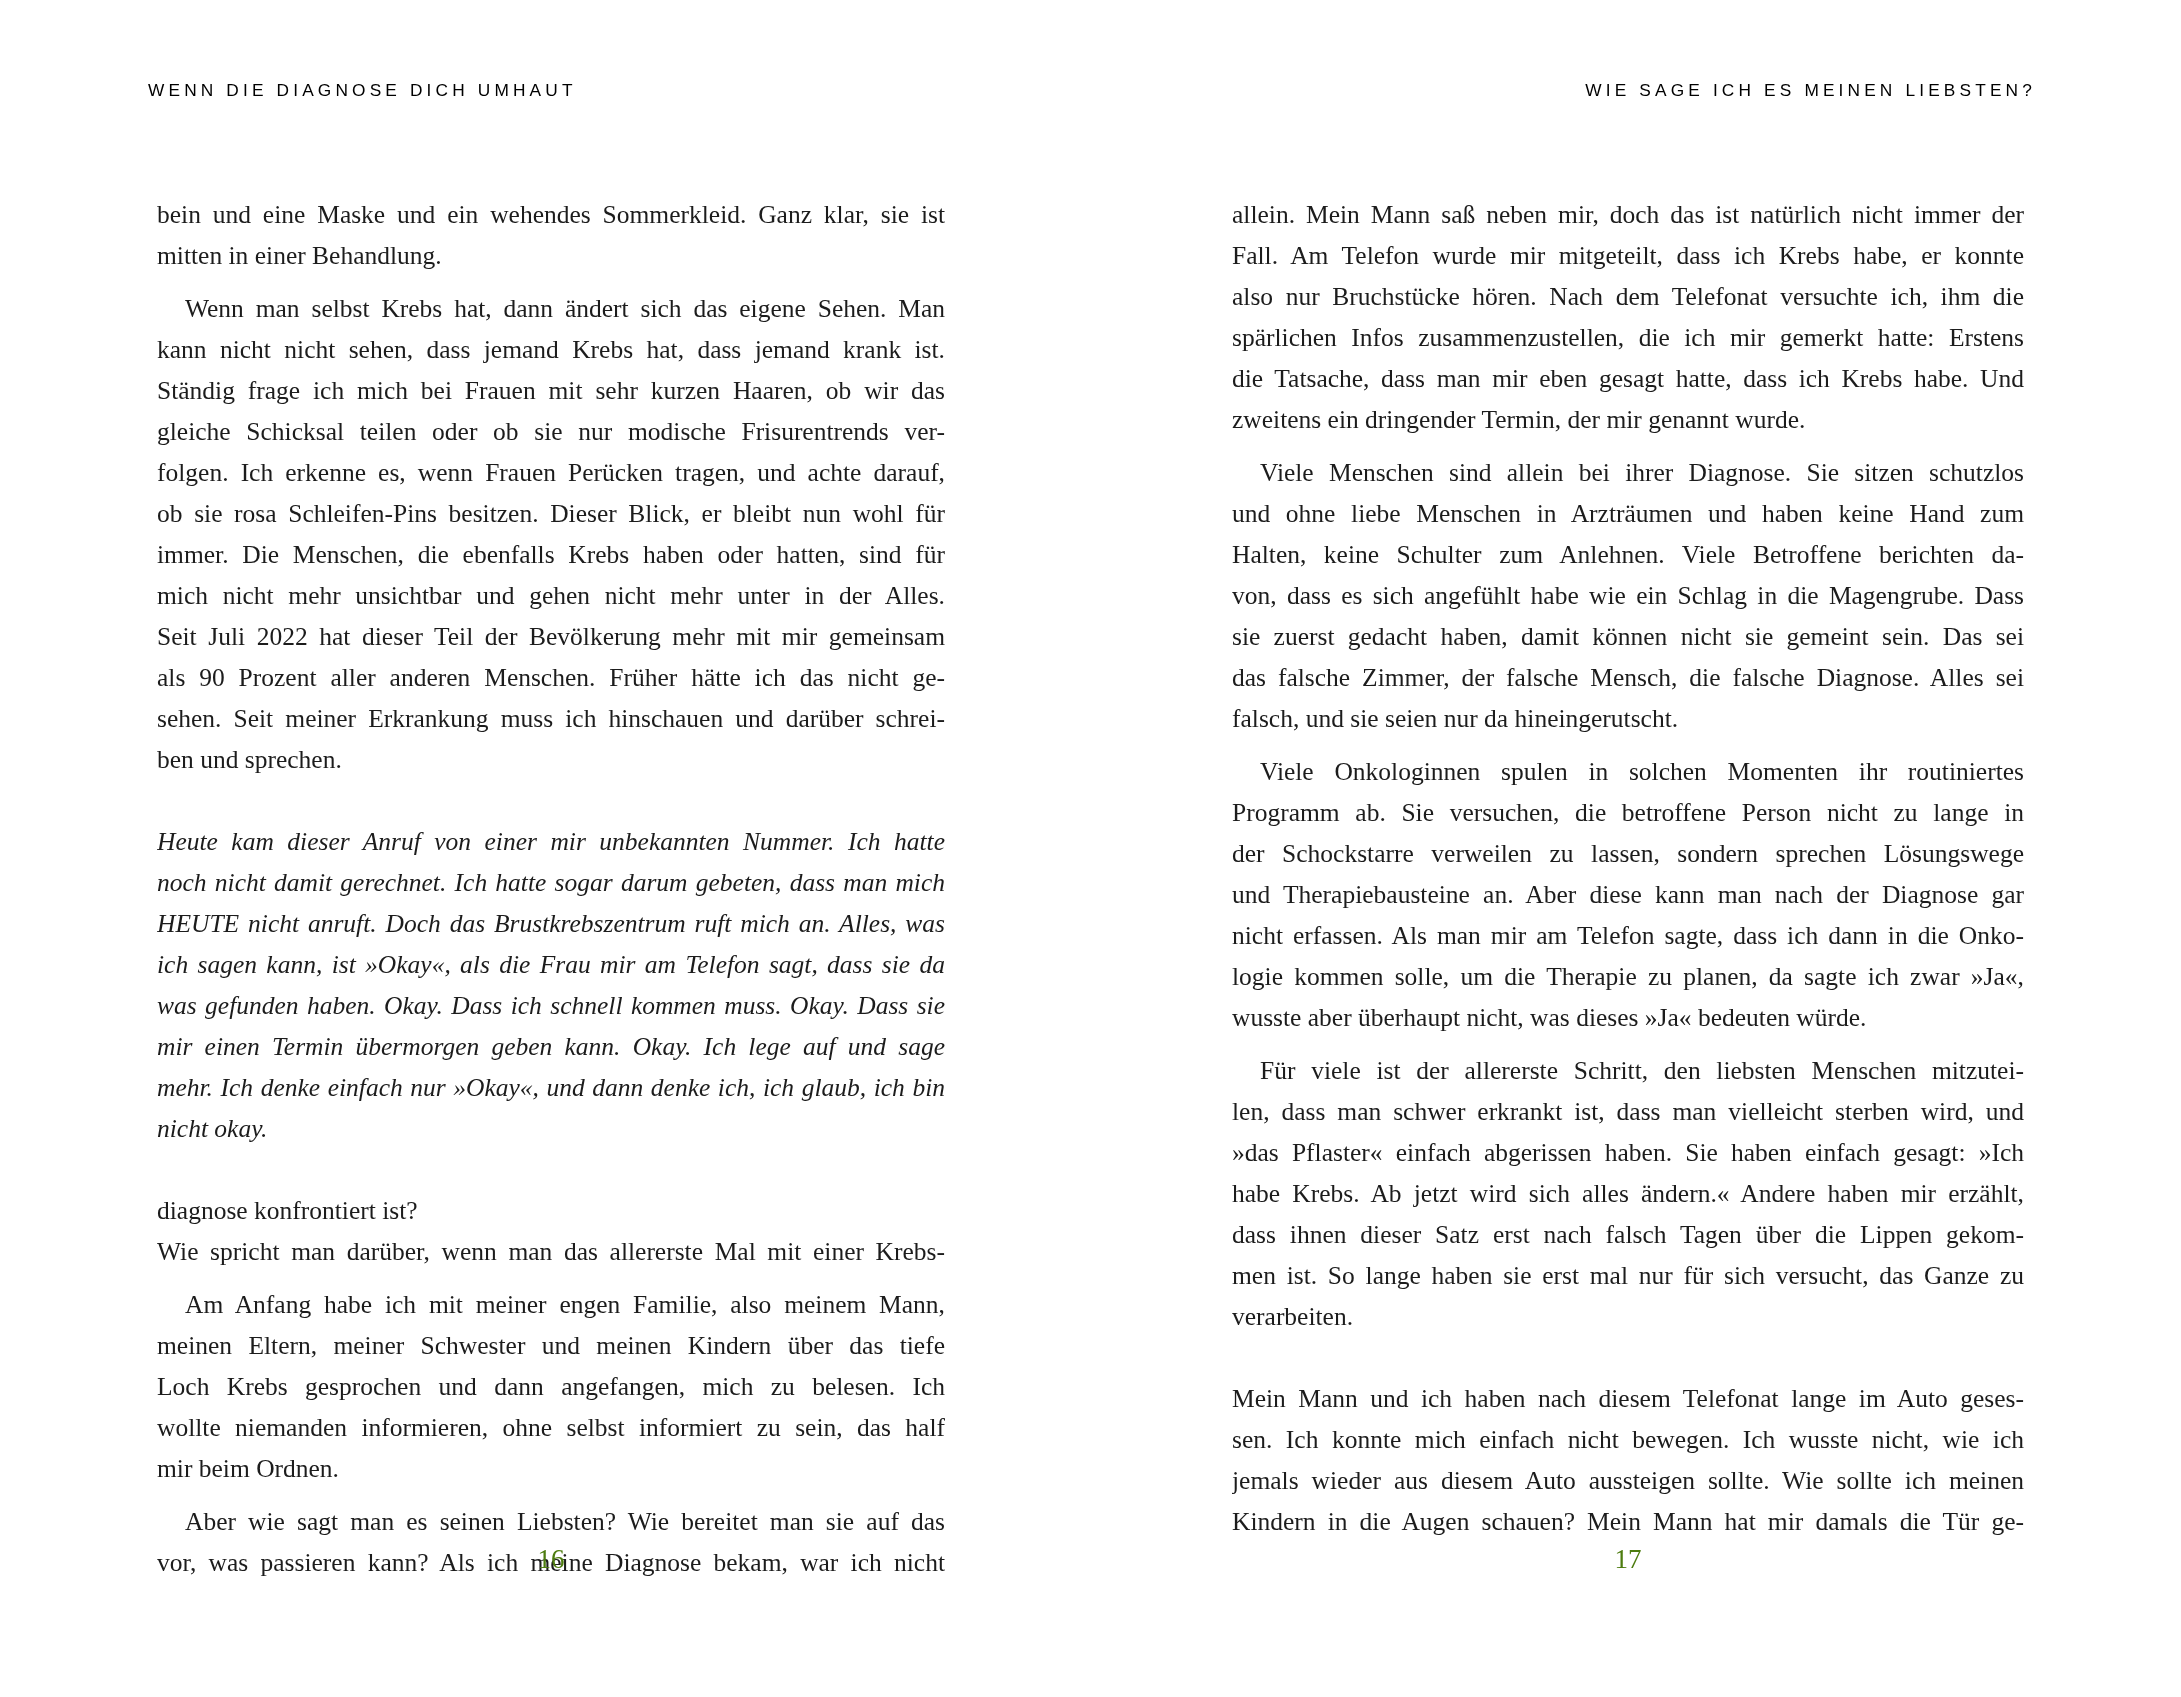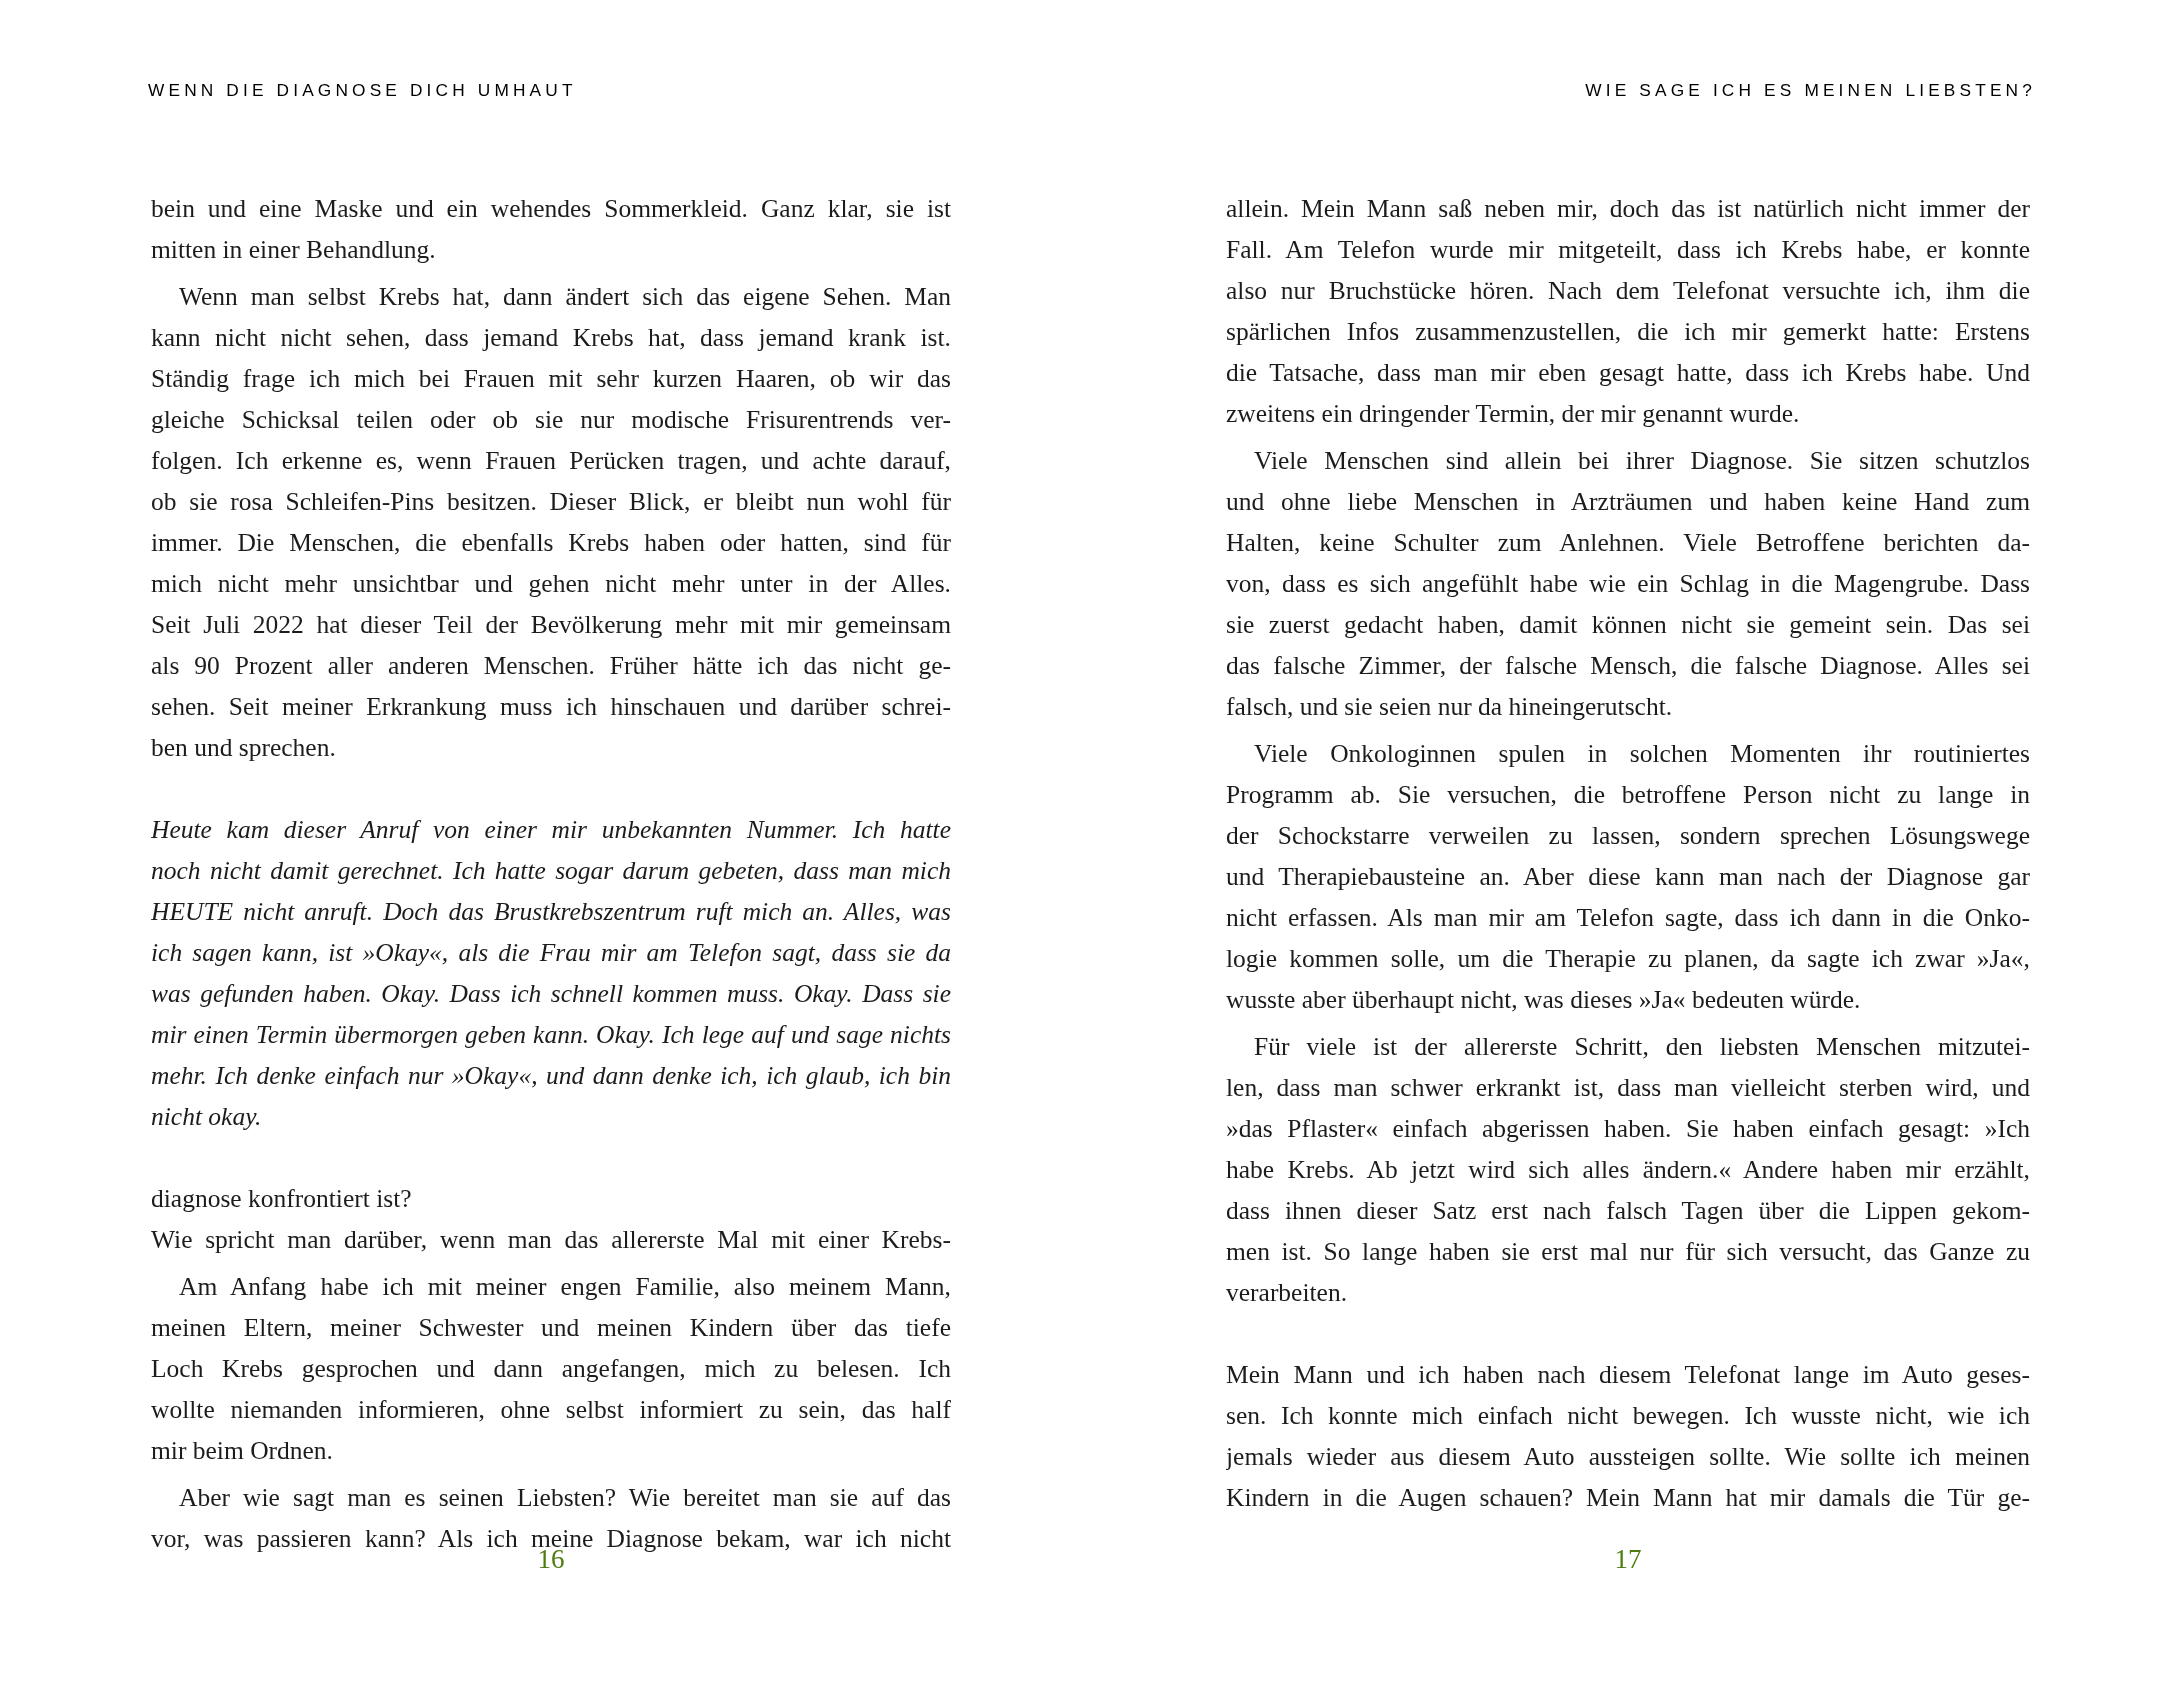--- a/index.html
+++ b/index.html
@@ -35,21 +35,21 @@
     text-align: right;
   }
   .text-column {
     position: absolute;
     top: 182px;
     font-size: 25.5px;
     line-height: 41px;
   }
   .text-column.left  { left: 145px;  width: 812px; }
   .text-column.right { left: 1220px; width: 816px; }
-  .para { margin: 6px; padding: 0; }
+  .para { margin: 12px; padding: 0; }
   .para.gap { margin-top: 41px; }
   .para.italic .line { font-style: italic; }
   .line {
     height: 41px;
     overflow: hidden;
     text-align: justify;
     text-align-last: justify;
   }
   .line.final { text-align-last: left; }
   .line.indent { text-indent: 28px; }

